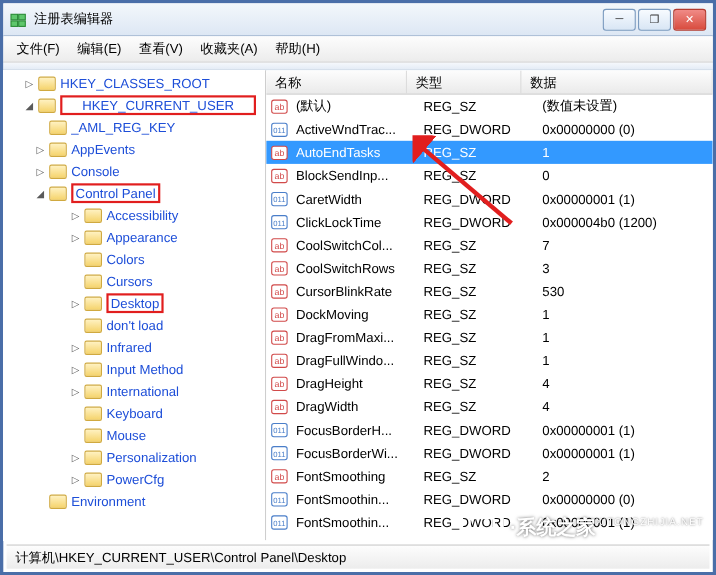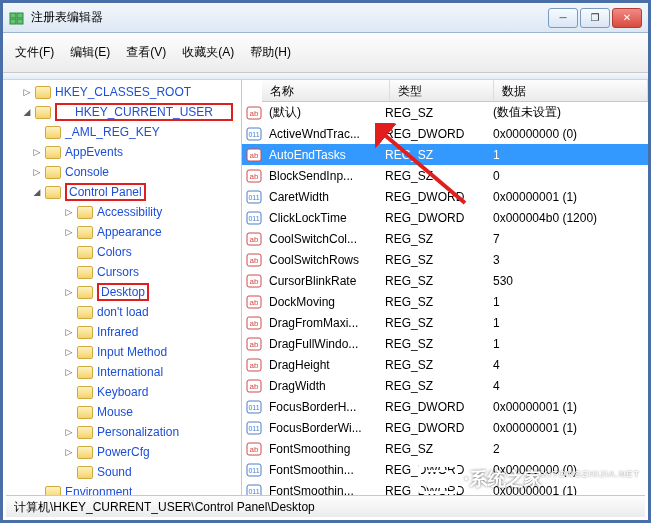--- a/index.html
+++ b/index.html
@@ -5,39 +5,39 @@
 * { box-sizing: border-box; margin: 0; padding: 0; font-family: "Microsoft YaHei", "Segoe UI", Tahoma, sans-serif; }
 body { width: 651px; height: 523px; background: #fff; overflow: hidden; position: relative; border: 3px solid #4a6ea8; }
 
 .titlebar { height: 30px; background: linear-gradient(#f3f7fb,#dde7f4); display:flex; align-items:center; padding:0 4px; border-bottom:1px solid #9db3cf;}
 .titlebar .app-icon{width:16px;height:16px;margin:0 6px 0 2px;display:inline-block;}
 .titlebar .title{font-size:12px;color:#000;flex:1;}
 .titlebar .win-btns{display:flex;gap:2px;margin-right:2px;}
 .titlebar .win-btn{width:30px;height:20px;border:1px solid #7a9abf;background:linear-gradient(#f7fbff,#d9e6f5);border-radius:3px;display:flex;align-items:center;justify-content:center;font-size:10px;color:#333;}
 .titlebar .win-btn.close{background:linear-gradient(#f08b87,#d84b3d);color:#fff;border-color:#b33b2f;}
 
-.menubar{height:40px;background:linear-gradient(#fdfdfd,#ececec);border-bottom:1px solid #c9c9c9;display:flex;align-items:center;font-size:12px;padding:0 6px;gap:4px;}
+.menubar{height:24px;background:linear-gradient(#fdfdfd,#ececec);border-bottom:1px solid #c9c9c9;display:flex;align-items:center;font-size:12px;padding:0 6px;gap:4px;}
 .menubar .menu-item{padding:2px 6px;cursor:default;}
 
 .divider-bar{height:7px;background:linear-gradient(#f5f8fc,#e4ecf6);border-bottom:1px solid #c8d6e6;}
 
 .content{display:flex;height:427px;}
 .tree-pane{width:239px;border-right:1px solid #c9c9c9;overflow-y:auto;overflow-x:auto;background:#fff;font-size:12px;position:relative;}
 .tree{padding:2px 0 30px 0;}
 .tree-row{display:flex;align-items:center;height:20px;white-space:nowrap;padding-left:6px;}
 .tree-row .expander{width:12px;height:12px;margin-right:2px;display:inline-flex;align-items:center;justify-content:center;font-size:9px;color:#5a5a5a;}
 .tree-row .folder{width:16px;height:13px;margin-right:4px;background:linear-gradient(#fff2c2,#f5d36b);border:1px solid #d0a93f;border-radius:2px;display:inline-block;flex-shrink:0;}
 .tree-row .label{color:#1d4ed8;}
 .red-box{border:2px solid #e11e1e;}
 .ind-1{padding-left:18px;}
 .ind-2{padding-left:28px;}
 .ind-3{padding-left:60px;}
 
 .list-pane{flex:1;overflow:auto;background:#fff;font-size:12px;position:relative;}
-.list-header{display:flex;height:22px;background:linear-gradient(#fdfdfd,#eaeaea);border-bottom:1px solid #c9c9c9;position:sticky;top:0;margin-left:20px;}
+.list-header{display:flex;height:22px;background:linear-gradient(#fdfdfd,#eaeaea);border-bottom:1px solid #c9c9c9;position:sticky;top:0;}
 .list-header .col{padding:3px 8px;border-right:1px solid #dcdcdc;}
 .col-name{width:128px;}
 .col-type{width:104px;}
 .col-data{flex:1;}
 .list-body{padding-top:0;}
 .list-row{display:flex;height:21px;align-items:center;padding-left:4px;}
 .list-row .val-icon{width:17px;height:16px;margin-right:6px;flex-shrink:0;}
 .list-row .cell{overflow:hidden;text-overflow:ellipsis;white-space:nowrap;}
 .list-row .cell-name{width:116px;}
 .list-row .cell-type{width:108px;}
@@ -180,25 +180,20 @@
         <div class="tree-row ind-3">
           <span class="expander">▷</span>
           <span class="folder"></span>
           <span class="label">Personalization</span>
         </div>
         <div class="tree-row ind-3">
           <span class="expander">▷</span>
           <span class="folder"></span>
           <span class="label">PowerCfg</span>
         </div>
-        <div class="tree-row ind-3">
-          <span class="expander"></span>
-          <span class="folder"></span>
-          <span class="label">Sound</span>
-        </div>
         <div class="tree-row ind-2">
           <span class="expander"></span>
           <span class="folder"></span>
           <span class="label">Environment</span>
         </div>
       </div>
   </div>
   <div class="list-pane">
     <div class="list-header">
       <div class="col col-name">名称</div>

